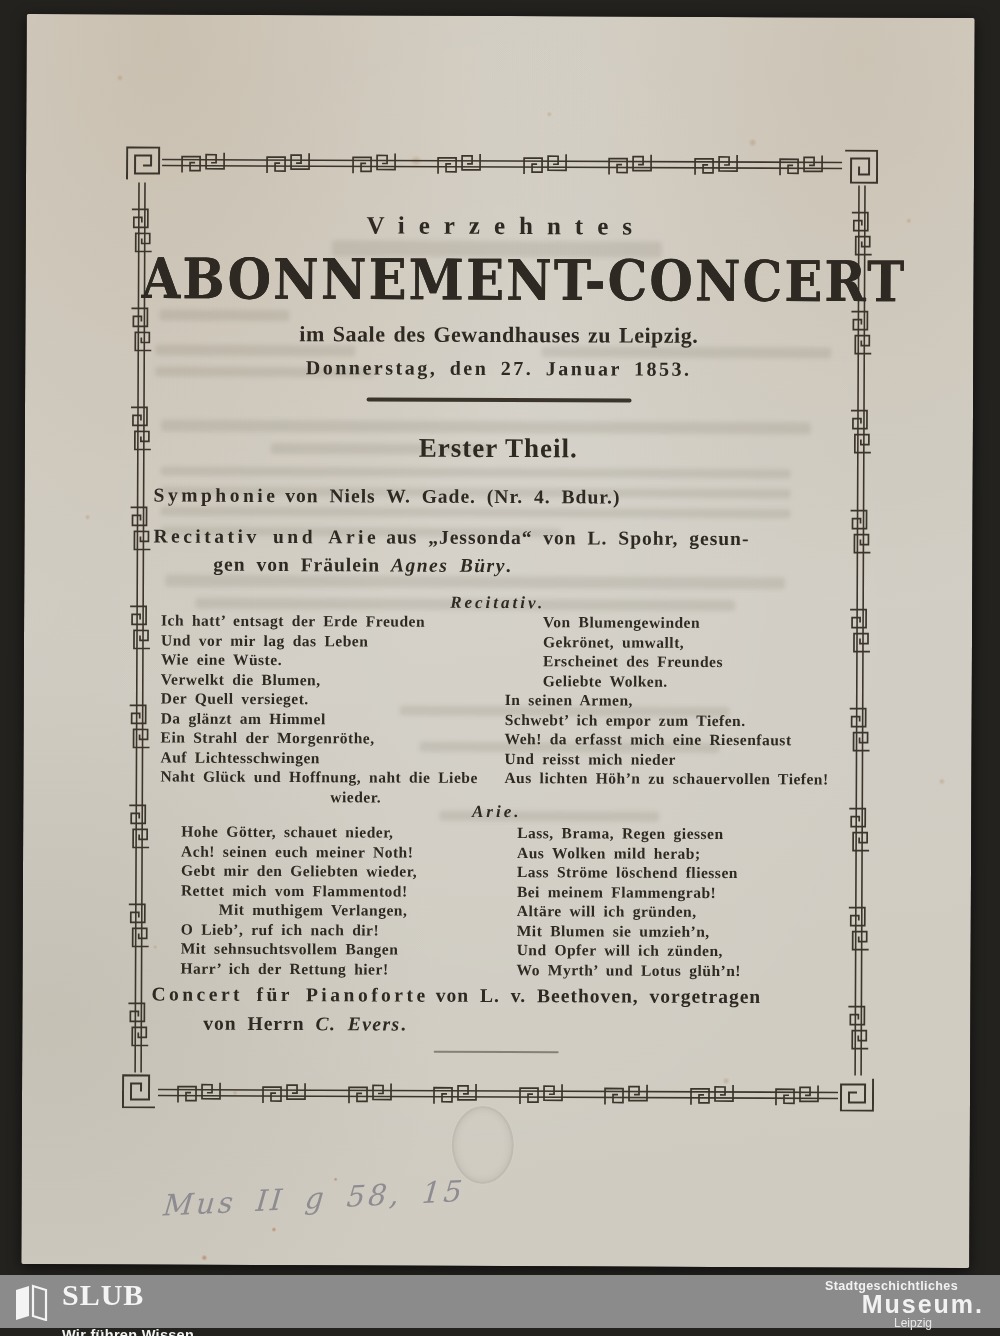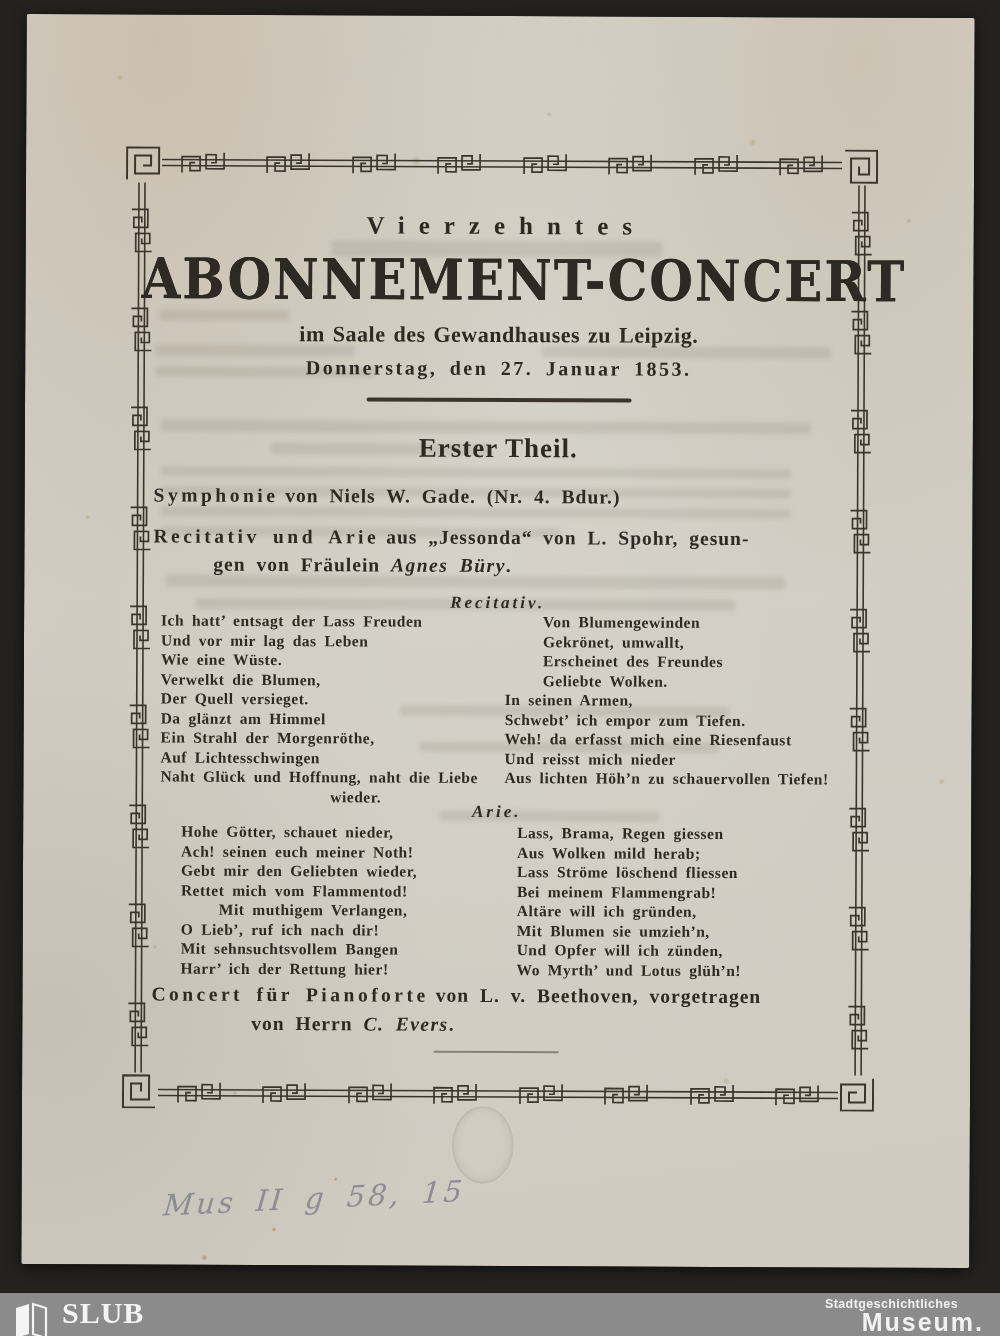--- a/index.html
+++ b/index.html
@@ -55,21 +55,21 @@
     box-shadow:inset 0 0 7px rgba(118,108,90,.18), 0 0 2px rgba(255,255,255,.25);
   }
   .handwriting{
     position:absolute;left:142px;top:1166px;
     font-family:"DejaVu Serif", serif;font-style:italic;
     font-size:29px;color:#83828a;letter-spacing:3px;word-spacing:8px;
     transform:rotate(-3deg) skewX(-8deg);opacity:.85;
   }
   
   .footer-bar{
-    position:absolute;left:0;bottom:0;width:1000px;height:43px;background:#8b8b8b;
+    position:absolute;left:0;bottom:8px;width:1000px;height:53px;background:#8b8b8b;
     font-family:"Liberation Sans", sans-serif;
   }
   .slub{position:absolute;left:14px;top:6px;display:flex;align-items:flex-start;}
   .slub-book{margin-top:2px;}
   .slub-text{margin-left:12px;color:#f4f4f4;}
   .slub-wordmark{font-family:"Liberation Serif", serif;font-weight:bold;font-size:30px;line-height:28px;letter-spacing:1px;}
   .slub-tagline{font-weight:bold;font-size:14.5px;margin-top:18px;letter-spacing:.3px;}
   .museum{position:absolute;right:16px;top:4px;text-align:right;color:#f2f2f2;}
   .museum-line1{font-size:12.5px;font-weight:bold;letter-spacing:.4px;padding-right:26px;}
   .museum-line2{font-size:25px;font-weight:bold;letter-spacing:2px;line-height:22px;}
@@ -184,21 +184,21 @@
     <div class="prog-line" style="left:13px;top:511px;">
       <span class="lead">Recitativ und Arie</span><span>aus „Jessonda“ von L. Spohr, gesun-</span>
     </div>
     <div class="prog-line" style="left:73px;top:539px;">
       <span>gen von Fräulein</span>
       <span class="it">Agnes Büry</span><span>.</span>
     </div>
 
     <div class="abs ctr poem-heading" style="top:577px;">Recitativ.</div>
     <div class="poem-col" style="left:21px;top:596px;">
-        <div class="poem-line">Ich hatt’ entsagt der Lass Freuden</div>
+        <div class="poem-line">Ich hatt’ entsagt der Erde Freuden</div>
         <div class="poem-line">Und vor mir lag das Leben</div>
         <div class="poem-line">Wie eine Wüste.</div>
         <div class="poem-line">Verwelkt die Blumen,</div>
         <div class="poem-line">Der Quell versieget.</div>
         <div class="poem-line">Da glänzt am Himmel</div>
         <div class="poem-line">Ein Strahl der Morgenröthe,</div>
         <div class="poem-line">Auf Lichtesschwingen</div>
         <div class="poem-line">Naht Glück und Hoffnung, naht die Liebe</div>
         <div class="poem-line ind-big">wieder.</div>
       </div>
@@ -232,21 +232,21 @@
         <div class="poem-line">Bei meinem Flammengrab!</div>
         <div class="poem-line">Altäre will ich gründen,</div>
         <div class="poem-line">Mit Blumen sie umzieh’n,</div>
         <div class="poem-line">Und Opfer will ich zünden,</div>
         <div class="poem-line">Wo Myrth’ und Lotus glüh’n!</div>
       </div>
 
     <div class="prog-line" style="left:13px;top:969px;">
       <span class="lead">Concert für Pianoforte</span><span>von L. v. Beethoven, vorgetragen</span>
     </div>
-    <div class="prog-line" style="left:65px;top:998px;margin-left:48px;">
+    <div class="prog-line" style="left:65px;top:998px;">
       <span>von Herrn</span>
       <span class="it">C. Evers</span><span>.</span>
     </div>
 
     <div class="thin-rule" style="top:1035px;"></div>
   </div>
 
   <div class="stamp"></div>
   <div class="handwriting">Mus II g 58, 15</div>
 </div>

